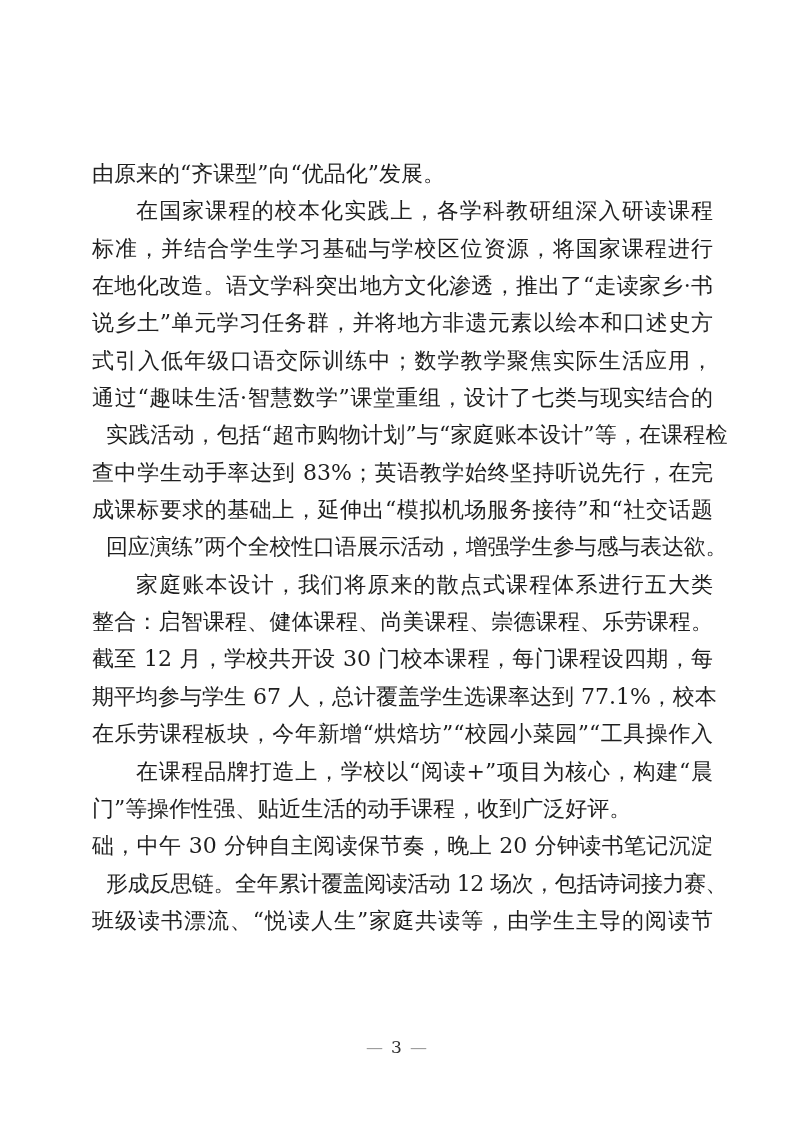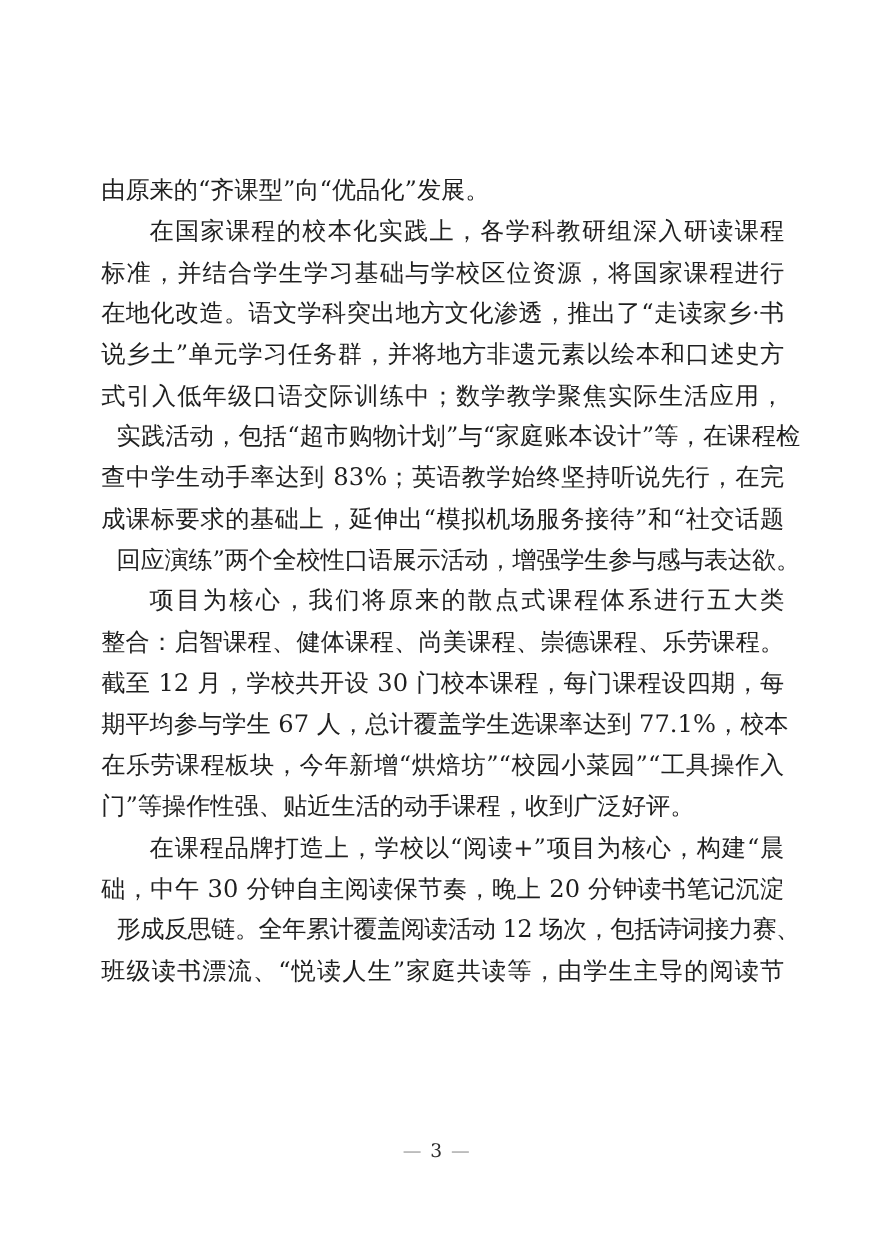--- a/index.html
+++ b/index.html
@@ -74,31 +74,32 @@
 
 <div class="page">
 
   <div class="doc-body">
     <div class="line para-end">由原来的“齐课型”向“优品化”发展。</div>
     <div class="line indent">在国家课程的校本化实践上，各学科教研组深入研读课程</div>
     <div class="line">标准，并结合学生学习基础与学校区位资源，将国家课程进行</div>
     <div class="line">在地化改造。语文学科突出地方文化渗透，推出了“走读家乡·书</div>
     <div class="line">说乡土”单元学习任务群，并将地方非遗元素以绘本和口述史方</div>
     <div class="line">式引入低年级口语交际训练中；数学教学聚焦实际生活应用，</div>
+    <div class="line">通过“趣味生活·智慧数学”课堂重组，设计了七类与现实结合的</div>
     <div class="line tight">实践活动，包括“超市购物计划”与“家庭账本设计”等，在课程检</div>
     <div class="line">查中学生动手率达到 83%；英语教学始终坚持听说先行，在完</div>
     <div class="line">成课标要求的基础上，延伸出“模拟机场服务接待”和“社交话题</div>
     <div class="line tight">回应演练”两个全校性口语展示活动，增强学生参与感与表达欲。</div>
-    <div class="line indent">项目为核心，我们将原来的散点式课程体系进行五大类</div>
+    <div class="line indent">家庭账本设计，我们将原来的散点式课程体系进行五大类</div>
     <div class="line">整合：启智课程、健体课程、尚美课程、崇德课程、乐劳课程。</div>
     <div class="line">截至 12 月，学校共开设 30 门校本课程，每门课程设四期，每</div>
     <div class="line">期平均参与学生 67 人，总计覆盖学生选课率达到 77.1%，校本</div>
     <div class="line">在乐劳课程板块，今年新增“烘焙坊”“校园小菜园”“工具操作入</div>
+    <div class="line indent">在课程品牌打造上，学校以“阅读+”项目为核心，构建“晨</div>
     <div class="line para-end">门”等操作性强、贴近生活的动手课程，收到广泛好评。</div>
-    <div class="line indent">在课程品牌打造上，学校以“阅读+”项目为核心，构建“晨</div>
     <div class="line">础，中午 30 分钟自主阅读保节奏，晚上 20 分钟读书笔记沉淀</div>
     <div class="line tight">形成反思链。全年累计覆盖阅读活动 12 场次，包括诗词接力赛、</div>
     <div class="line">班级读书漂流、“悦读人生”家庭共读等，由学生主导的阅读节</div>
   </div>
 
   <div class="footer">
     <span class="dash">—</span><span class="num">3</span><span class="dash">—</span>
   </div>
 
 </div>

